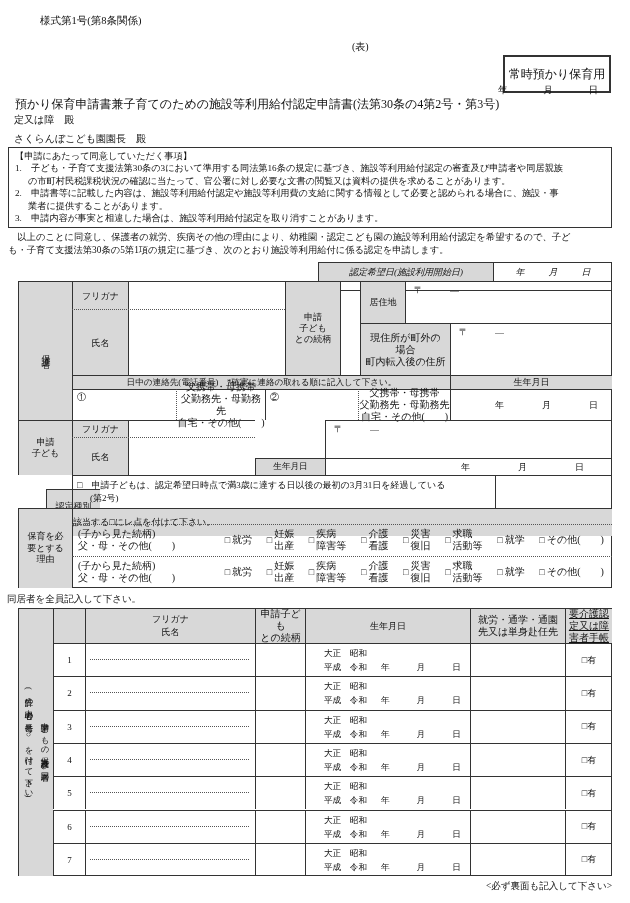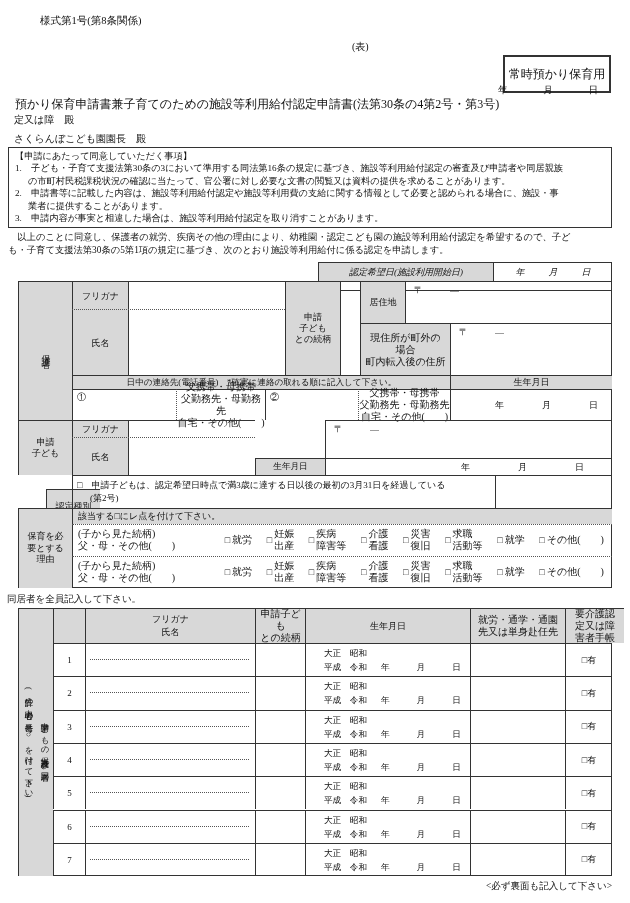--- a/index.html
+++ b/index.html
@@ -125,21 +125,21 @@
       <span>年</span>
       <span>月</span>
       <span>日</span>
     </div>
     <div class="dot" style="left:54px;top:156px;width:183px;"></div>
 
     <div class="cell hang" style="left:54px;top:194px;width:423px;height:33px;padding-top:3px;padding-right:4px;font-size:9px;line-height:13px;padding-left:17px;text-indent:-13px;">□　申請子どもは、認定希望日時点で満3歳に達する日以後の最初の3月31日を経過している
 (第2号)</div>
     <div class="cell" style="left:477px;top:194px;width:117px;height:33px;"></div>
 
-    <div class="cell gray" style="left:54px;top:227px;width:540px;height:16px;display:flex;align-items:center;padding-left:5px;">該当する□にレ点を付けて下さい。</div>
+    <div class="cell gray" style="left:54px;top:227px;width:540px;height:28px;display:flex;align-items:center;">該当する□にレ点を付けて下さい。</div>
     <div class="cell notop rowflex" style="left:54px;top:243px;width:540px;height:32px;">
       <span class="pre xs" style="width:132px;">(子から見た続柄)
 父・母・その他(　　)</span>
       <span class="ritem">
           <span>□</span>
           <span class="pre xs">就労</span>
         </span>
       <span class="ritem">
           <span>□</span>
           <span class="pre xs">妊娠
@@ -229,21 +229,21 @@
       </div>
     </div>
     <div class="cell gray" style="left:35px;top:0;width:32px;height:35px;"></div>
     <div class="cell gray c pre" style="left:67px;top:0;width:170px;height:35px;line-height:13px;">フリガナ
 氏名</div>
     <div class="cell gray c pre xs" style="left:237px;top:0;width:50px;height:35px;">申請子ども
 との続柄</div>
     <div class="cell gray c" style="left:287px;top:0;width:165px;height:35px;">生年月日</div>
     <div class="cell gray c pre xs" style="left:452px;top:0;width:95px;height:35px;">就労・通学・通園
 先又は単身赴任先</div>
-    <div class="cell gray c pre xs" style="left:547px;top:0;width:59px;height:35px;">要介護認
+    <div class="cell gray c pre xs" style="left:547px;top:0;width:47px;height:35px;text-decoration:underline;">要介護認
 定又は障
 害者手帳</div>
 
     <div class="cell c" style="left: 35px; top: 35px; width: 32px; height: 33.3px;">
         <span class="hh-num">1</span>
       </div>
     <div class="cell" style="left: 67px; top: 35px; width: 170px; height: 33.3px;">
         <div class="dot" style="left:4px;right:6px;top:15px;width:auto;position:absolute;"></div>
       </div>
     <div class="cell" style="left: 237px; top: 35px; width: 50px; height: 33.3px;"></div>

